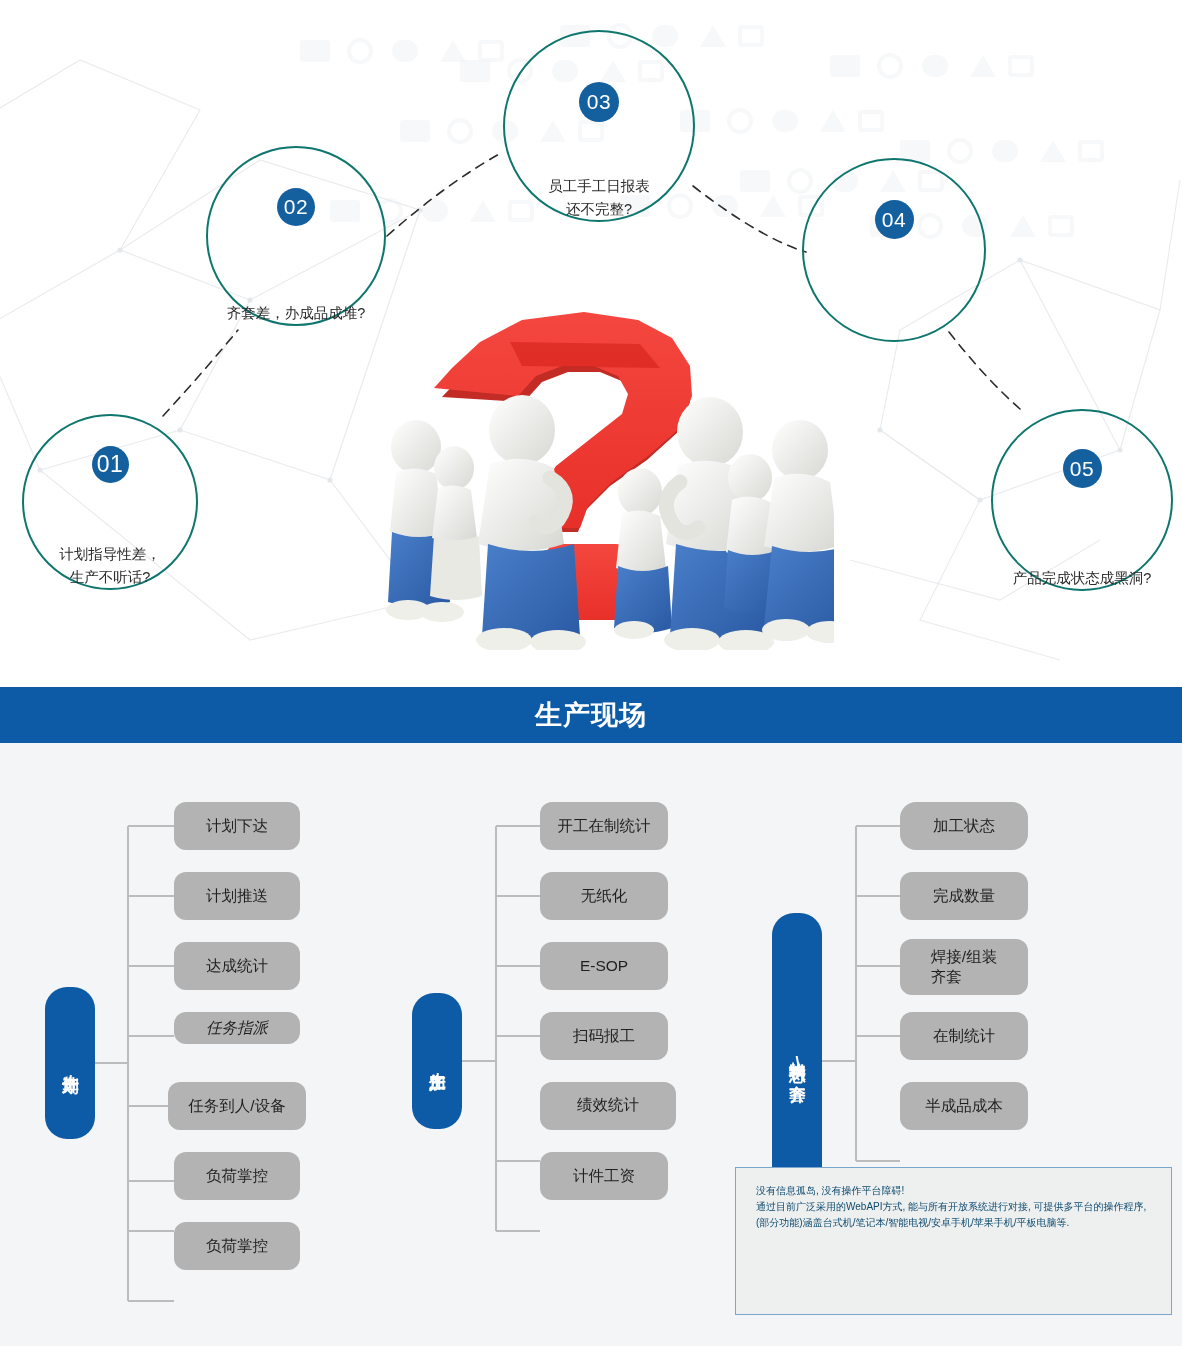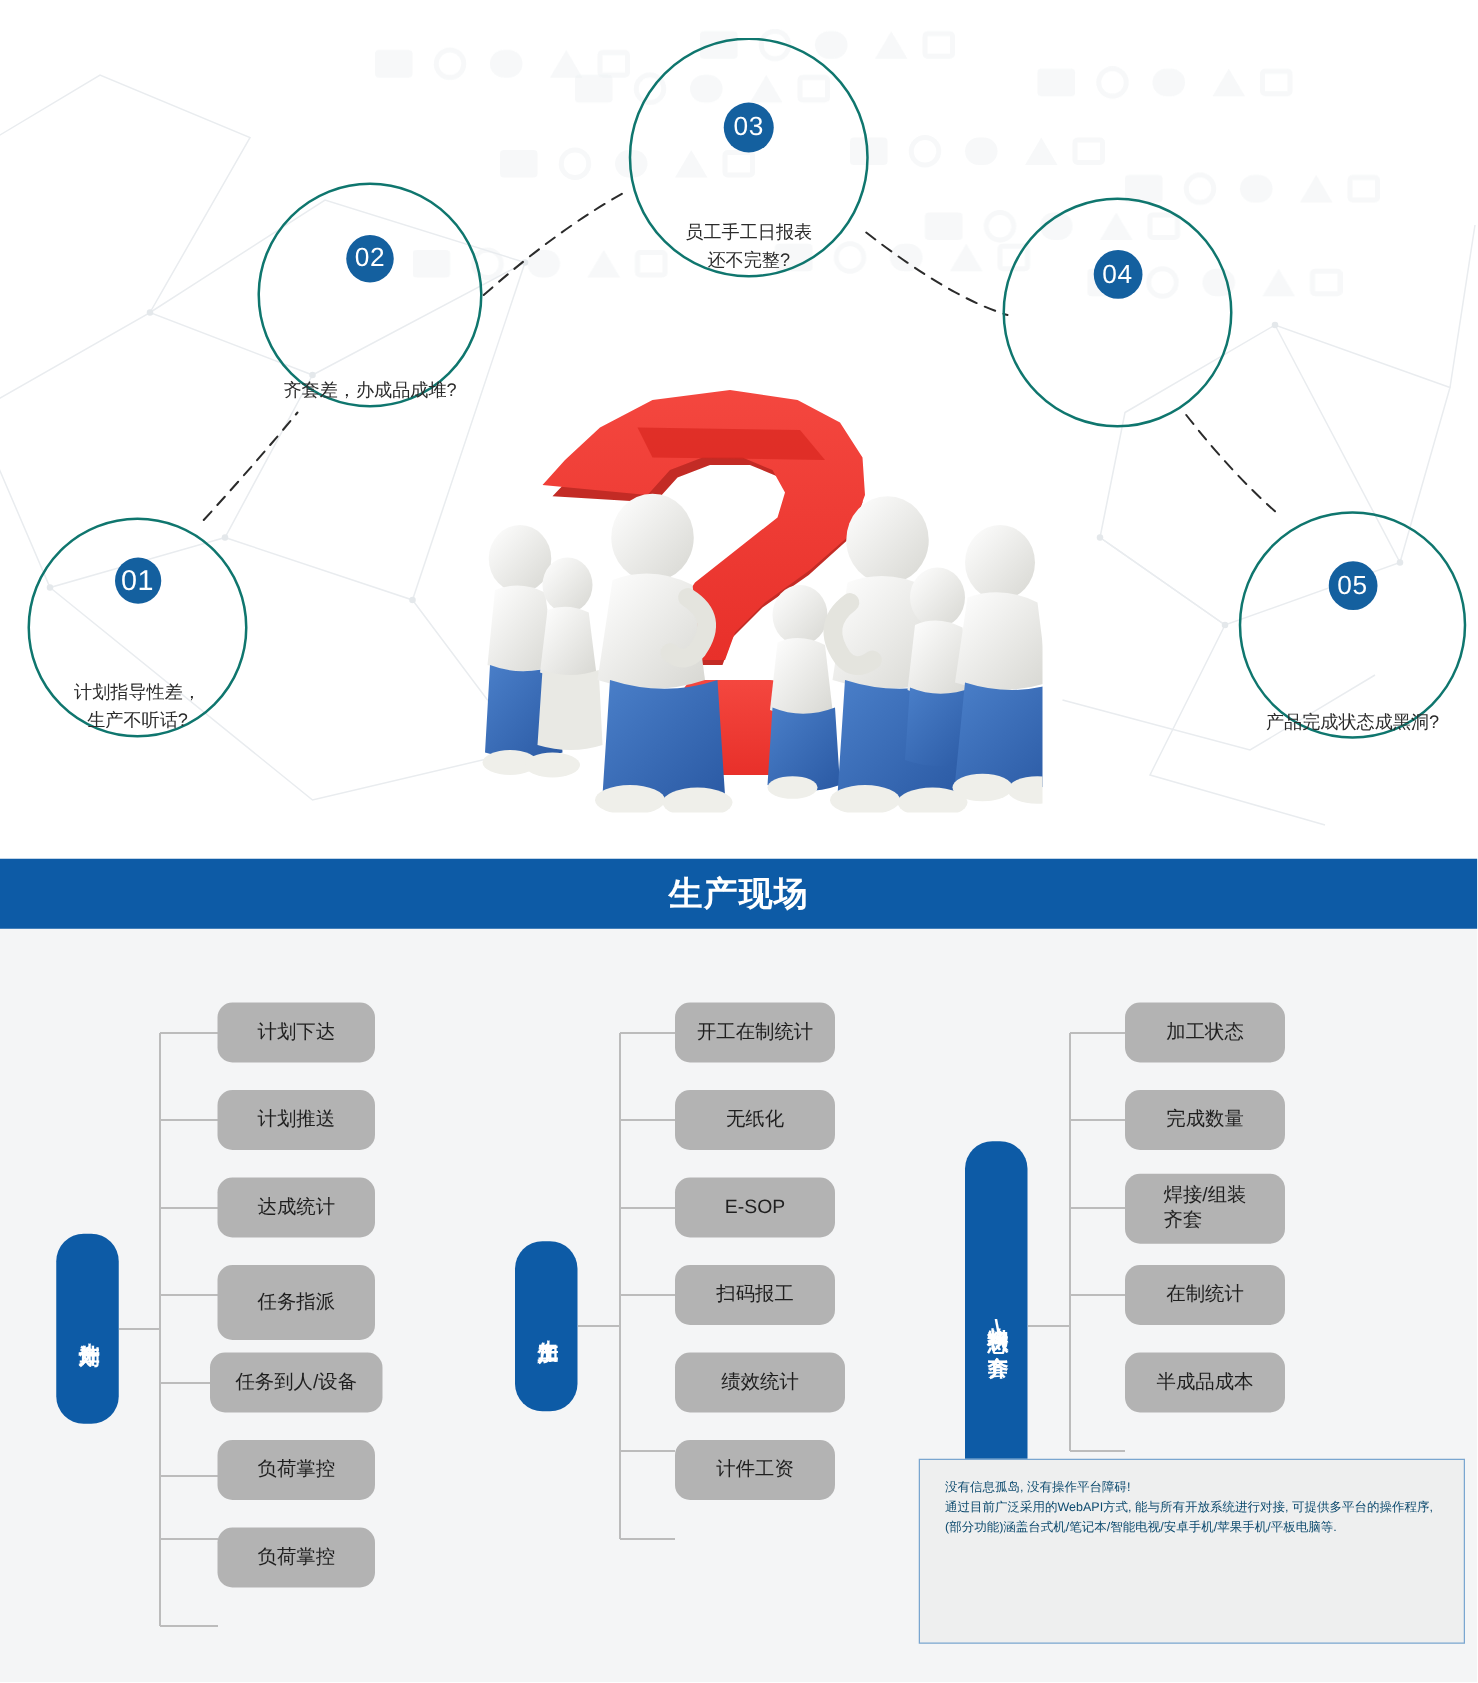--- a/index.html
+++ b/index.html
@@ -372,37 +372,37 @@
           <path d="M856 293 H900"></path>
           <path d="M856 418 H900"></path>
         </g>
       </svg>
 
       <div class="root-node" style="left:45px; top:244px; width:50px; height:152px;">生产计划</div>
 
       <div class="leaf-node" style="left:174px; top:59px;  width:126px; height:48px;">计划下达</div>
       <div class="leaf-node" style="left:174px; top:129px; width:126px; height:48px;">计划推送</div>
       <div class="leaf-node" style="left:174px; top:199px; width:126px; height:48px;">达成统计</div>
-      <div class="leaf-node" style="left:174px; top:269px; width:126px; height:60px;">任务指派</div>
+      <div class="leaf-node" style="left:174px; top:269px; width:126px; height:32px;font-style:italic;">任务指派</div>
       <div class="leaf-node" style="left:168px; top:339px; width:138px; height:48px;">任务到人/设备</div>
       <div class="leaf-node" style="left:174px; top:409px; width:126px; height:48px;">负荷掌控</div>
       <div class="leaf-node" style="left:174px; top:479px; width:126px; height:48px;">负荷掌控</div>
 
       <div class="root-node" style="left:412px; top:250px; width:50px; height:136px;">生产加工</div>
 
       <div class="leaf-node" style="left:540px; top:59px;  width:128px; height:48px;">开工在制统计</div>
       <div class="leaf-node" style="left:540px; top:129px; width:128px; height:48px;">无纸化</div>
       <div class="leaf-node" style="left:540px; top:199px; width:128px; height:48px;">E-SOP</div>
       <div class="leaf-node" style="left:540px; top:269px; width:128px; height:48px;">扫码报工</div>
       <div class="leaf-node" style="left:540px; top:339px; width:136px; height:48px;font-family:Liberation Mono, monospace;">绩效统计</div>
       <div class="leaf-node" style="left:540px; top:409px; width:128px; height:48px;">计件工资</div>
 
       <div class="root-node" style="left:772px; top:170px; width:50px; height:296px;">物料状态\齐套</div>
 
-      <div class="leaf-node" style="left:900px; top:59px;  width:128px; height:48px;">加工状态</div>
+      <div class="leaf-node" style="left:900px; top:59px;  width:128px; height:48px;border-radius:16px;">加工状态</div>
       <div class="leaf-node" style="left:900px; top:129px; width:128px; height:48px;">完成数量</div>
       <div class="leaf-node" style="left:900px; top:196px; width:128px; height:56px;">焊接/组装
 齐套</div>
       <div class="leaf-node" style="left:900px; top:269px; width:128px; height:48px;">在制统计</div>
       <div class="leaf-node" style="left:900px; top:339px; width:128px; height:48px;">半成品成本</div>
     </div>
   </div>
 
   <div id="note-box">
     <span class="note-text">没有信息孤岛, 没有操作平台障碍!

